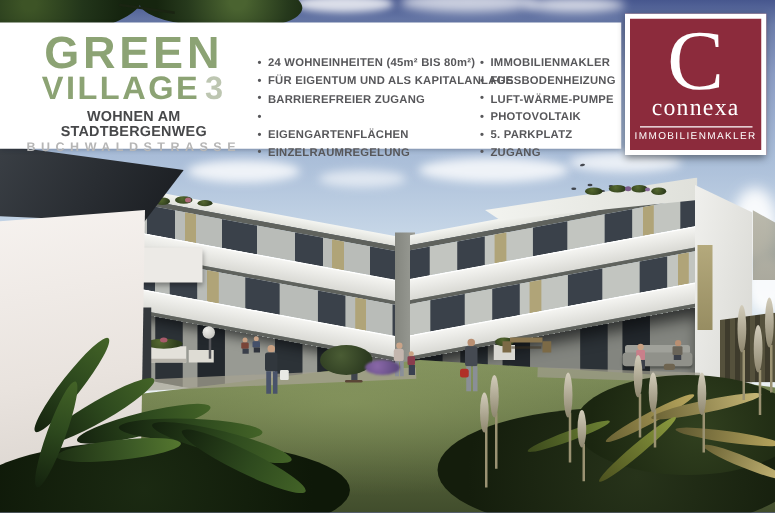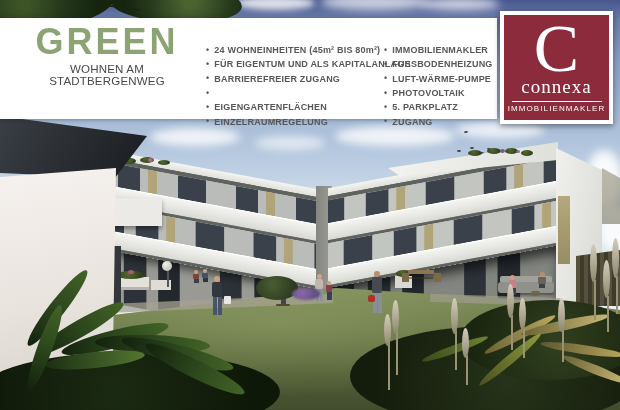--- a/index.html
+++ b/index.html
@@ -21,21 +21,21 @@
   .parapet{background:linear-gradient(180deg,#f6f6f3,#d9d9d4);box-shadow:inset 0 1px 0 #fff;border-bottom:2px solid #8e908a;}
   .slabshadow{background:#5f625d;}
   .win-band{background-image:repeating-linear-gradient(90deg,rgba(0,0,0,0) 0 12px,#3a414a 12px 34px,rgba(0,0,0,0) 34px 42px,#b0a478 42px 51px,rgba(0,0,0,0) 51px 72px,#3a414a 72px 100px,rgba(0,0,0,0) 100px 118px);background-color:#b9bcb8;}
   .ground-band{background-image:repeating-linear-gradient(90deg,rgba(0,0,0,0) 0 10px,#2c3237 10px 32px,rgba(0,0,0,0) 32px 44px,#23282d 44px 66px,rgba(0,0,0,0) 66px 96px);background-color:#989a93;box-shadow:inset 0 7px 9px -3px rgba(10,12,14,.65);}
   
   .banner{position:absolute;left:0;top:18px;width:497px;height:101px;background:#ffffff;box-shadow:0 1px 4px rgba(20,30,50,.35);z-index:10;}
   .logo{position:absolute;left:18px;top:7px;width:178px;text-align:center;}
   .logo .l1{font-size:36px;line-height:33px;font-weight:bold;letter-spacing:3px;color:#8CA374;}
   .logo .l2{font-size:26px;line-height:25px;font-weight:bold;letter-spacing:2px;color:#8CA374;}
   .logo .l2 .num{color:#BDC6B1;margin-left:4px;}
-  .logo .sub{margin-top:5px;font-size:11.5px;line-height:12px;font-weight:normal;color:#47484A;letter-spacing:.2px;}
+  .logo .sub{margin-top:5px;font-size:11.5px;line-height:12px;font-weight:bold;color:#47484A;letter-spacing:.2px;}
   .logo .street{margin-top:2px;font-size:10px;line-height:10px;font-weight:bold;color:#B6B6B6;letter-spacing:4.4px;}
   .features{position:absolute;top:25px;margin:0;padding:0;list-style:none;}
   .features li{display:flex;align-items:center;gap:5px;height:14.3px;font-size:9px;font-weight:bold;color:#57575A;letter-spacing:.2px;white-space:nowrap;}
   .features .dot{font-size:9px;line-height:9px;}
   .col1{left:206px;}
   .col2{left:384px;}
   
   .brandbox{position:absolute;left:500px;top:11px;width:113px;height:113px;box-sizing:border-box;background:#8C2B3C;border:4px solid #fff;box-shadow:0 2px 6px rgba(0,0,0,.45);z-index:11;text-align:center;color:#fff;}
   .brandbox .big-c{font-family:"Liberation Serif",serif;font-size:68px;line-height:60px;margin-top:3px;}
   .brandbox .bname{font-family:"Liberation Serif",serif;font-size:19px;line-height:24px;letter-spacing:1px;margin-top:-3px;}
@@ -232,21 +232,23 @@
     <div class="plume" style="left:590px;top:244px;height:38px;"></div>
     <div class="stem" style="left:607px;top:296px;height:36px;"></div>
     <div class="plume" style="left:603px;top:260px;height:38px;"></div>
     <div class="stem" style="left:616px;top:276px;height:38px;"></div>
     <div class="plume" style="left:612px;top:238px;height:40px;"></div>
   </div>
 
   <div class="banner">
     <div class="logo">
       <div class="l1">GREEN</div>
+      <div class="l2"><span>VILLAGE</span><span class="num">3</span></div>
       <div class="sub">WOHNEN AM STADTBERGENWEG</div>
+      <div class="street">BUCHWALDSTRASSE</div>
     </div>
     <ul class="features col1">
       <li>
           <span class="dot">•</span>
           <span>24 WOHNEINHEITEN (45m² BIS 80m²)</span>
         </li>
       <li>
           <span class="dot">•</span>
           <span>FÜR EIGENTUM UND ALS KAPITALANLAGE</span>
         </li>

